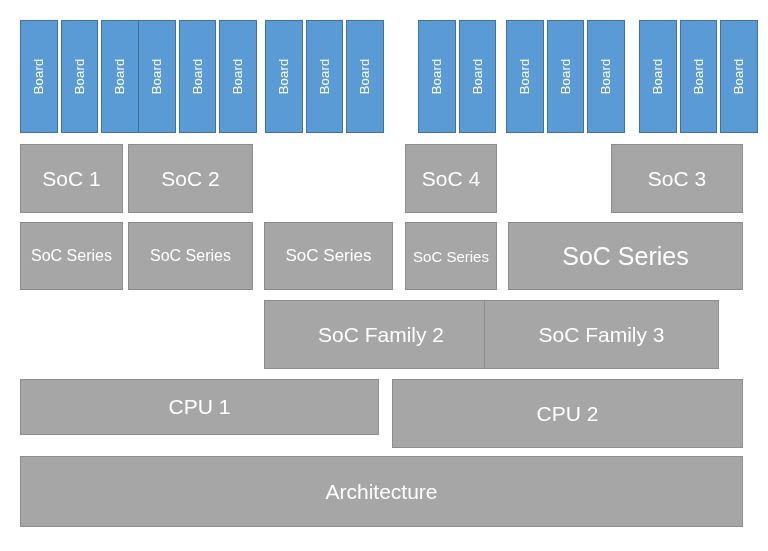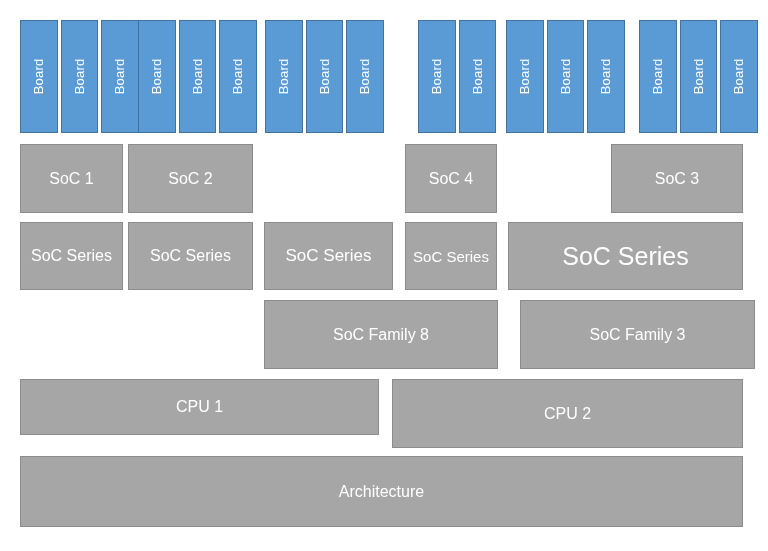--- a/index.html
+++ b/index.html
@@ -28,21 +28,21 @@
   }
   .block{
     position:absolute;box-sizing:border-box;
     background:var(--block-fill,#A6A6A6);
     border:1px solid var(--block-border,#8C8C8C);
     display:flex;align-items:center;justify-content:center;
     color:var(--label-text,#ffffff);
     text-align:center;
   }
   .lbl-xl{font-size:25px;}
-  .lbl-lg{font-size:16px;}
+  .lbl-lg{font-size:21px;}
   .lbl-md{font-size:16px;}
   .lbl-md2{font-size:17px;}
   .lbl-sm{font-size:15px;}
 </style>
 </head>
 <body>
 
 <div class="canvas">
 
   <div class="board-group" style="left:20px;width:103px">
@@ -118,21 +118,21 @@
   <div class="block lbl-lg" style="left:128px;top:144px;width:125px;height:69px">SoC 2</div>
   <div class="block lbl-lg" style="left:405px;top:144px;width:92px;height:69px">SoC 4</div>
   <div class="block lbl-lg" style="left:611px;top:144px;width:132px;height:69px">SoC 3</div>
 
   <div class="block lbl-md" style="left:20px;top:222px;width:103px;height:68px">SoC Series</div>
   <div class="block lbl-md" style="left:128px;top:222px;width:125px;height:68px">SoC Series</div>
   <div class="block lbl-md2" style="left:264px;top:222px;width:129px;height:68px">SoC Series</div>
   <div class="block lbl-sm" style="left:405px;top:222px;width:92px;height:68px">SoC Series</div>
   <div class="block lbl-xl" style="left:508px;top:222px;width:235px;height:68px">SoC Series</div>
 
-  <div class="block lbl-lg" style="left:264px;top:300px;width:234px;height:69px">SoC Family 8</div>
-  <div class="block lbl-lg" style="left:520px;top:300px;width:235px;height:69px">SoC Family 3</div>
+  <div class="block lbl-lg" style="left:264px;top:300px;width:234px;height:69px">SoC Family 2</div>
+  <div class="block lbl-lg" style="left:484px;top:300px;width:235px;height:69px">SoC Family 3</div>
 
   <div class="block lbl-lg" style="left:20px;top:379px;width:359px;height:56px">CPU 1</div>
   <div class="block lbl-lg" style="left:392px;top:379px;width:351px;height:69px">CPU 2</div>
 
   <div class="block lbl-lg" style="left:20px;top:456px;width:723px;height:71px">Architecture</div>
 
 </div>
 
 </body></html>

